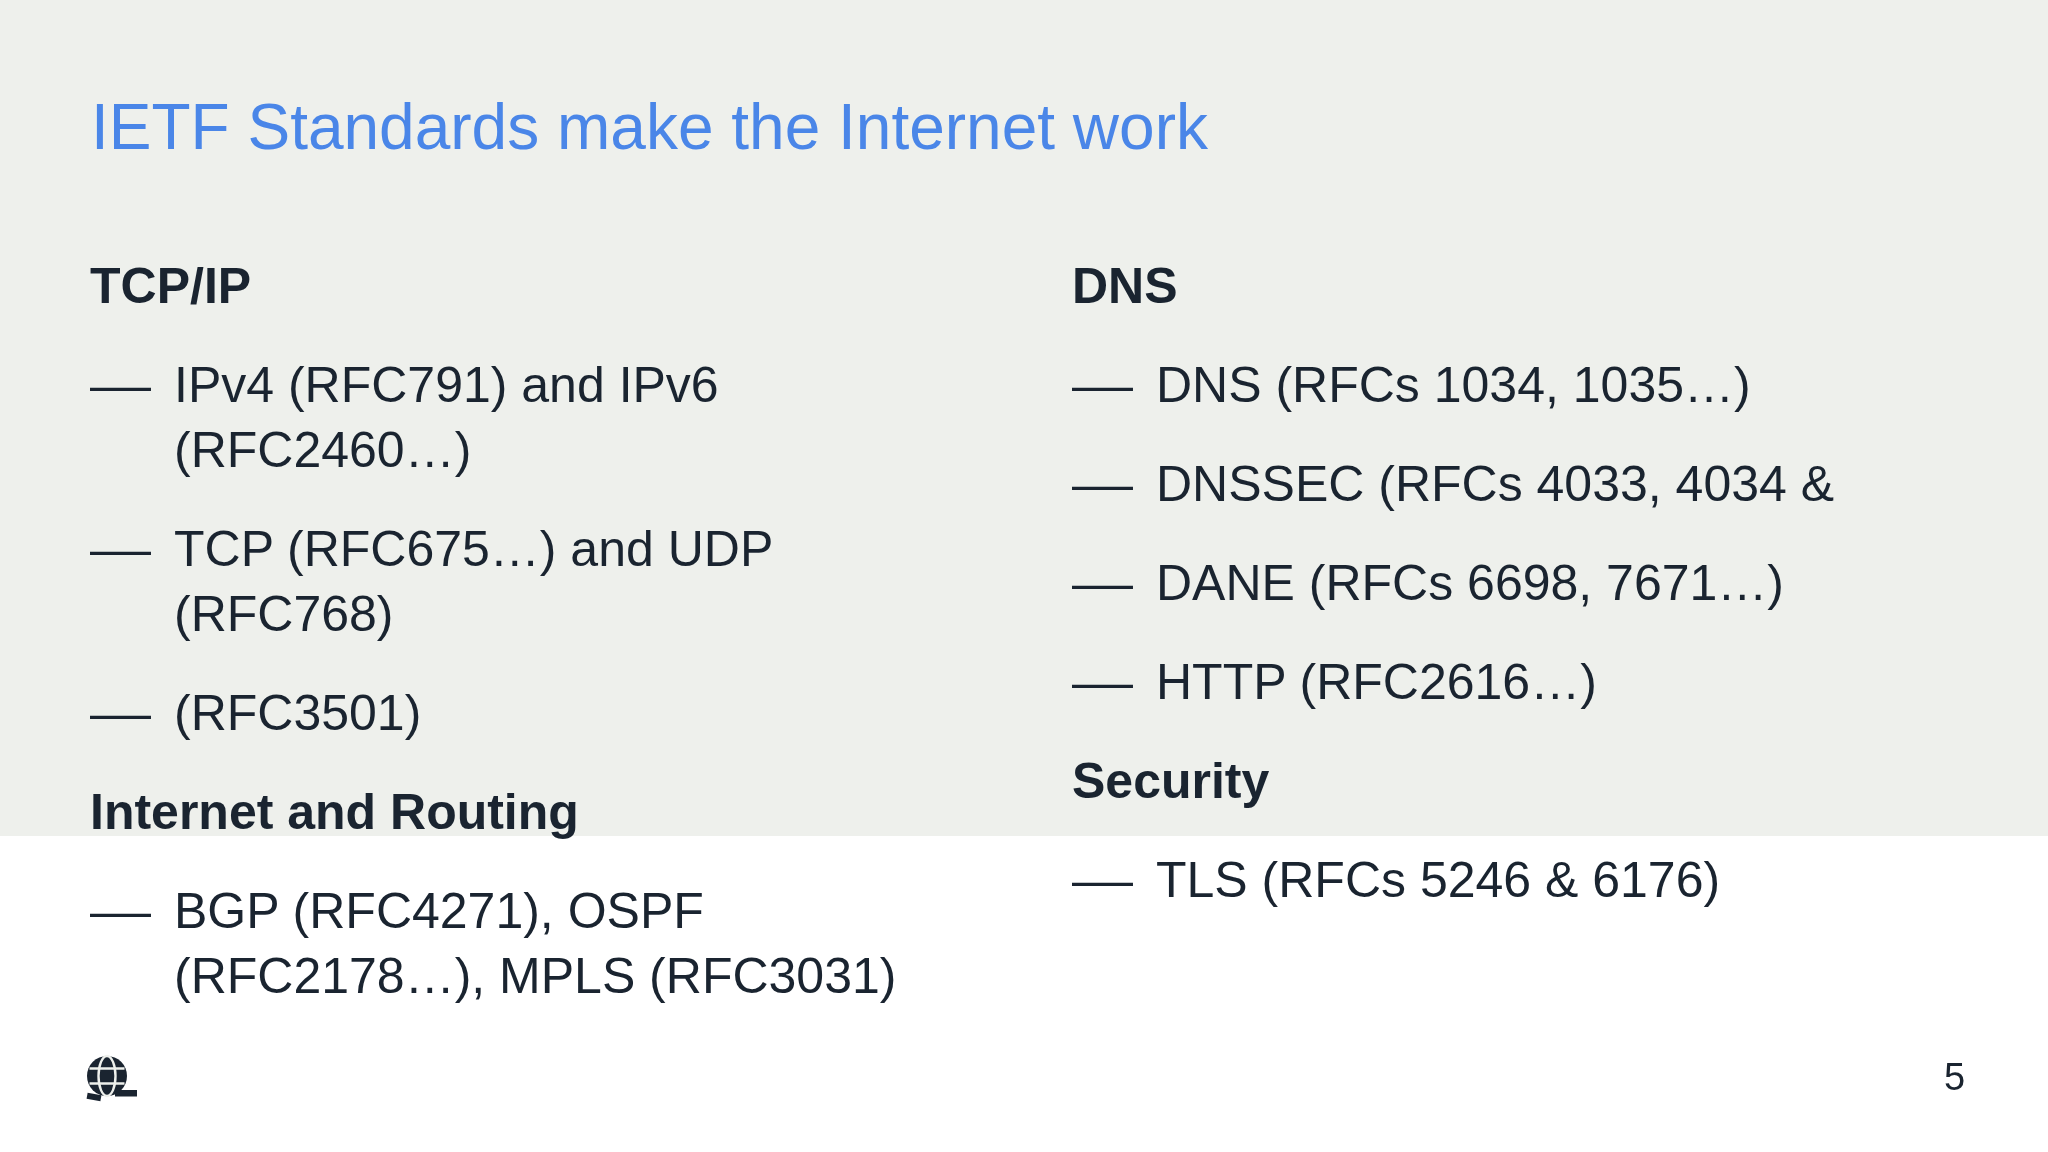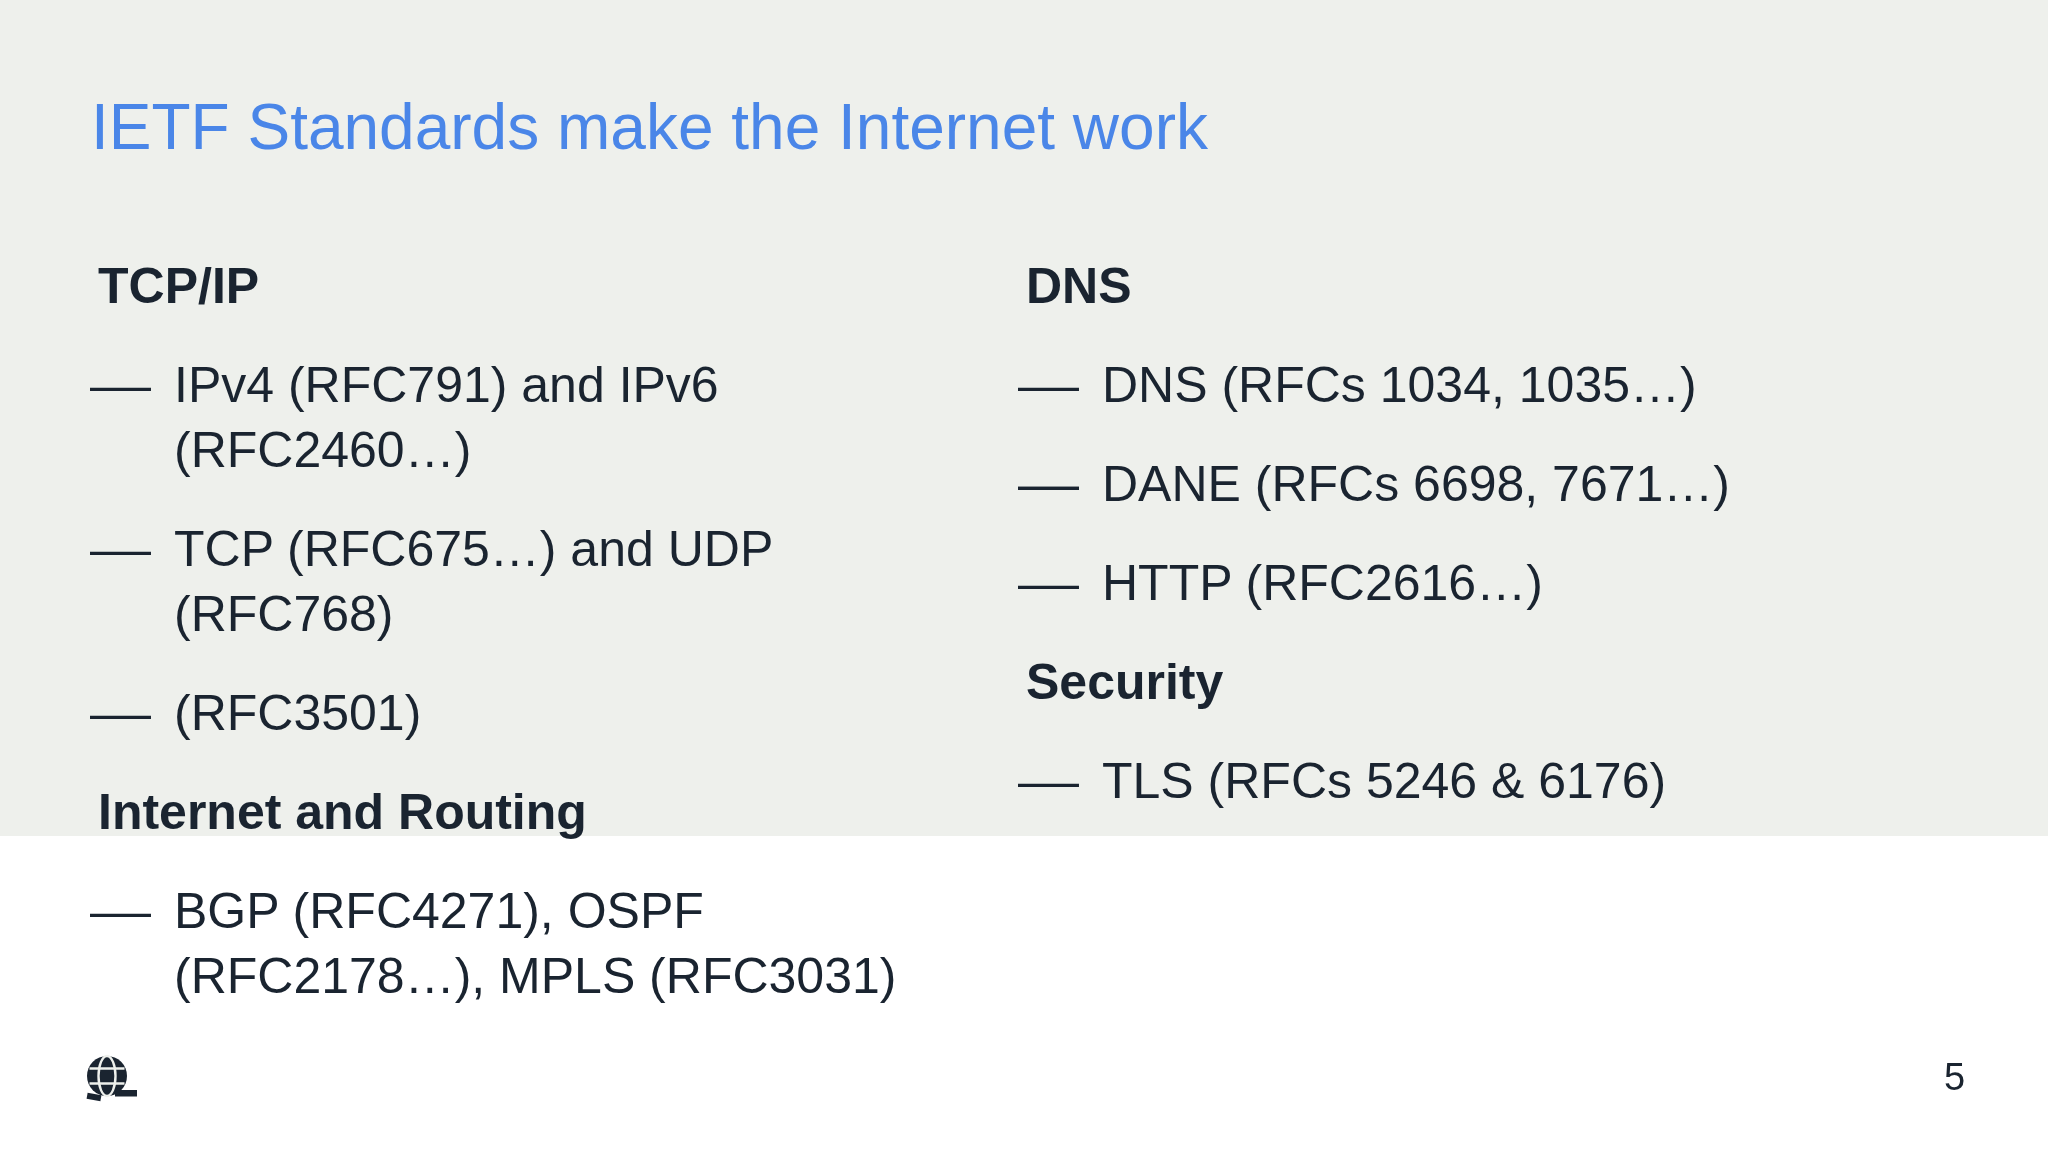--- a/index.html
+++ b/index.html
@@ -25,26 +25,26 @@
     line-height: 77px;
     font-weight: 400;
     color: var(--title, #4a86e8);
     white-space: nowrap;
   }
   .column {
     position: absolute;
     top: 254px;
   }
   .column.left  { left: 90px;  width: 920px; }
-  .column.right { left: 1018px; width: 900px; }
+  .column.right { left: 1072px; width: 900px; }
   .section-heading {
     font-size: 50px;
     line-height: 65px;
     font-weight: 700;
-    margin: 0 0 34px 8px;
+    margin: 0 0 34px 0;
     white-space: nowrap;
   }
   .bullet-item {
     position: relative;
     padding-left: 84px;
     margin: 0 0 34px 0;
     font-size: 50px;
     line-height: 65px;
     font-weight: 400;
   }
@@ -120,20 +120,21 @@
 
     <div class="section-heading">DNS</div>
 
     <div class="bullet-item">
       <span class="dash">—</span>
       <span class="bullet-line">DNS (RFCs 1034, 1035…)</span>
     </div>
 
     <div class="bullet-item">
       <span class="dash">—</span>
+      <span class="bullet-line">DNSSEC (RFCs 4033, 4034 &amp;</span>
     </div>
 
     <div class="bullet-item">
       <span class="dash">—</span>
       <span class="bullet-line">DANE (RFCs 6698, 7671…)</span>
     </div>
 
 
     <div class="bullet-item">
       <span class="dash">—</span>

